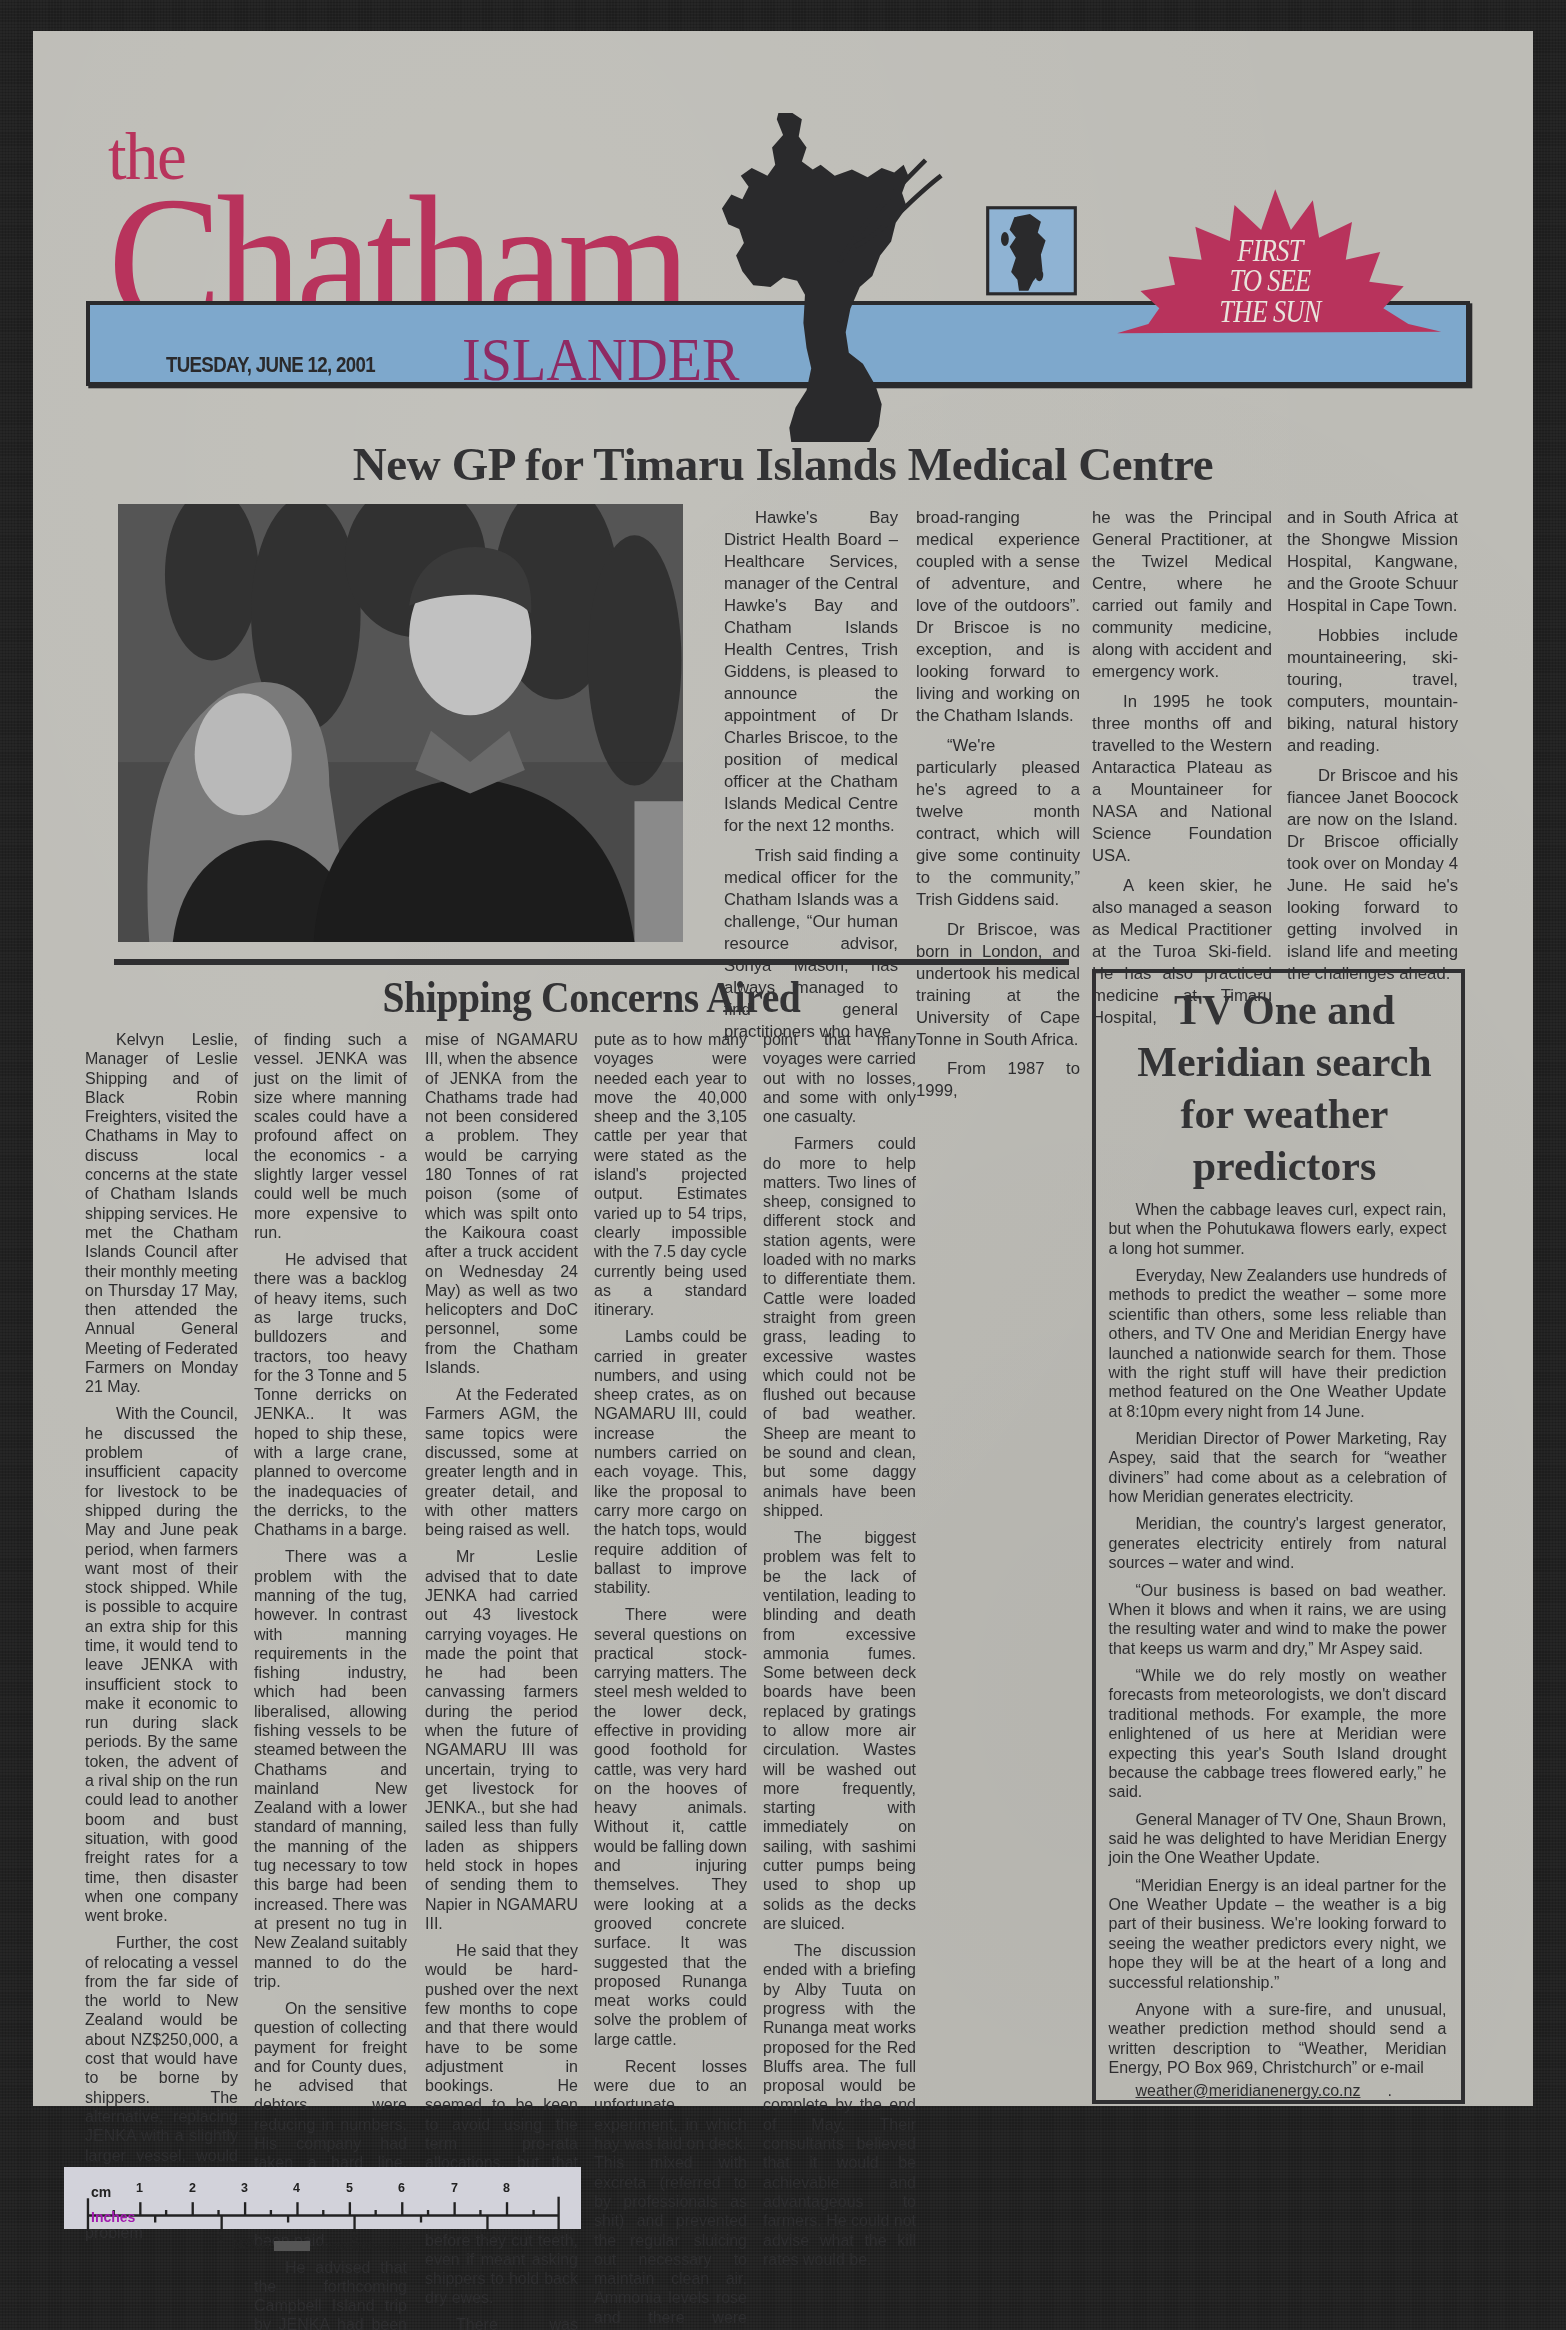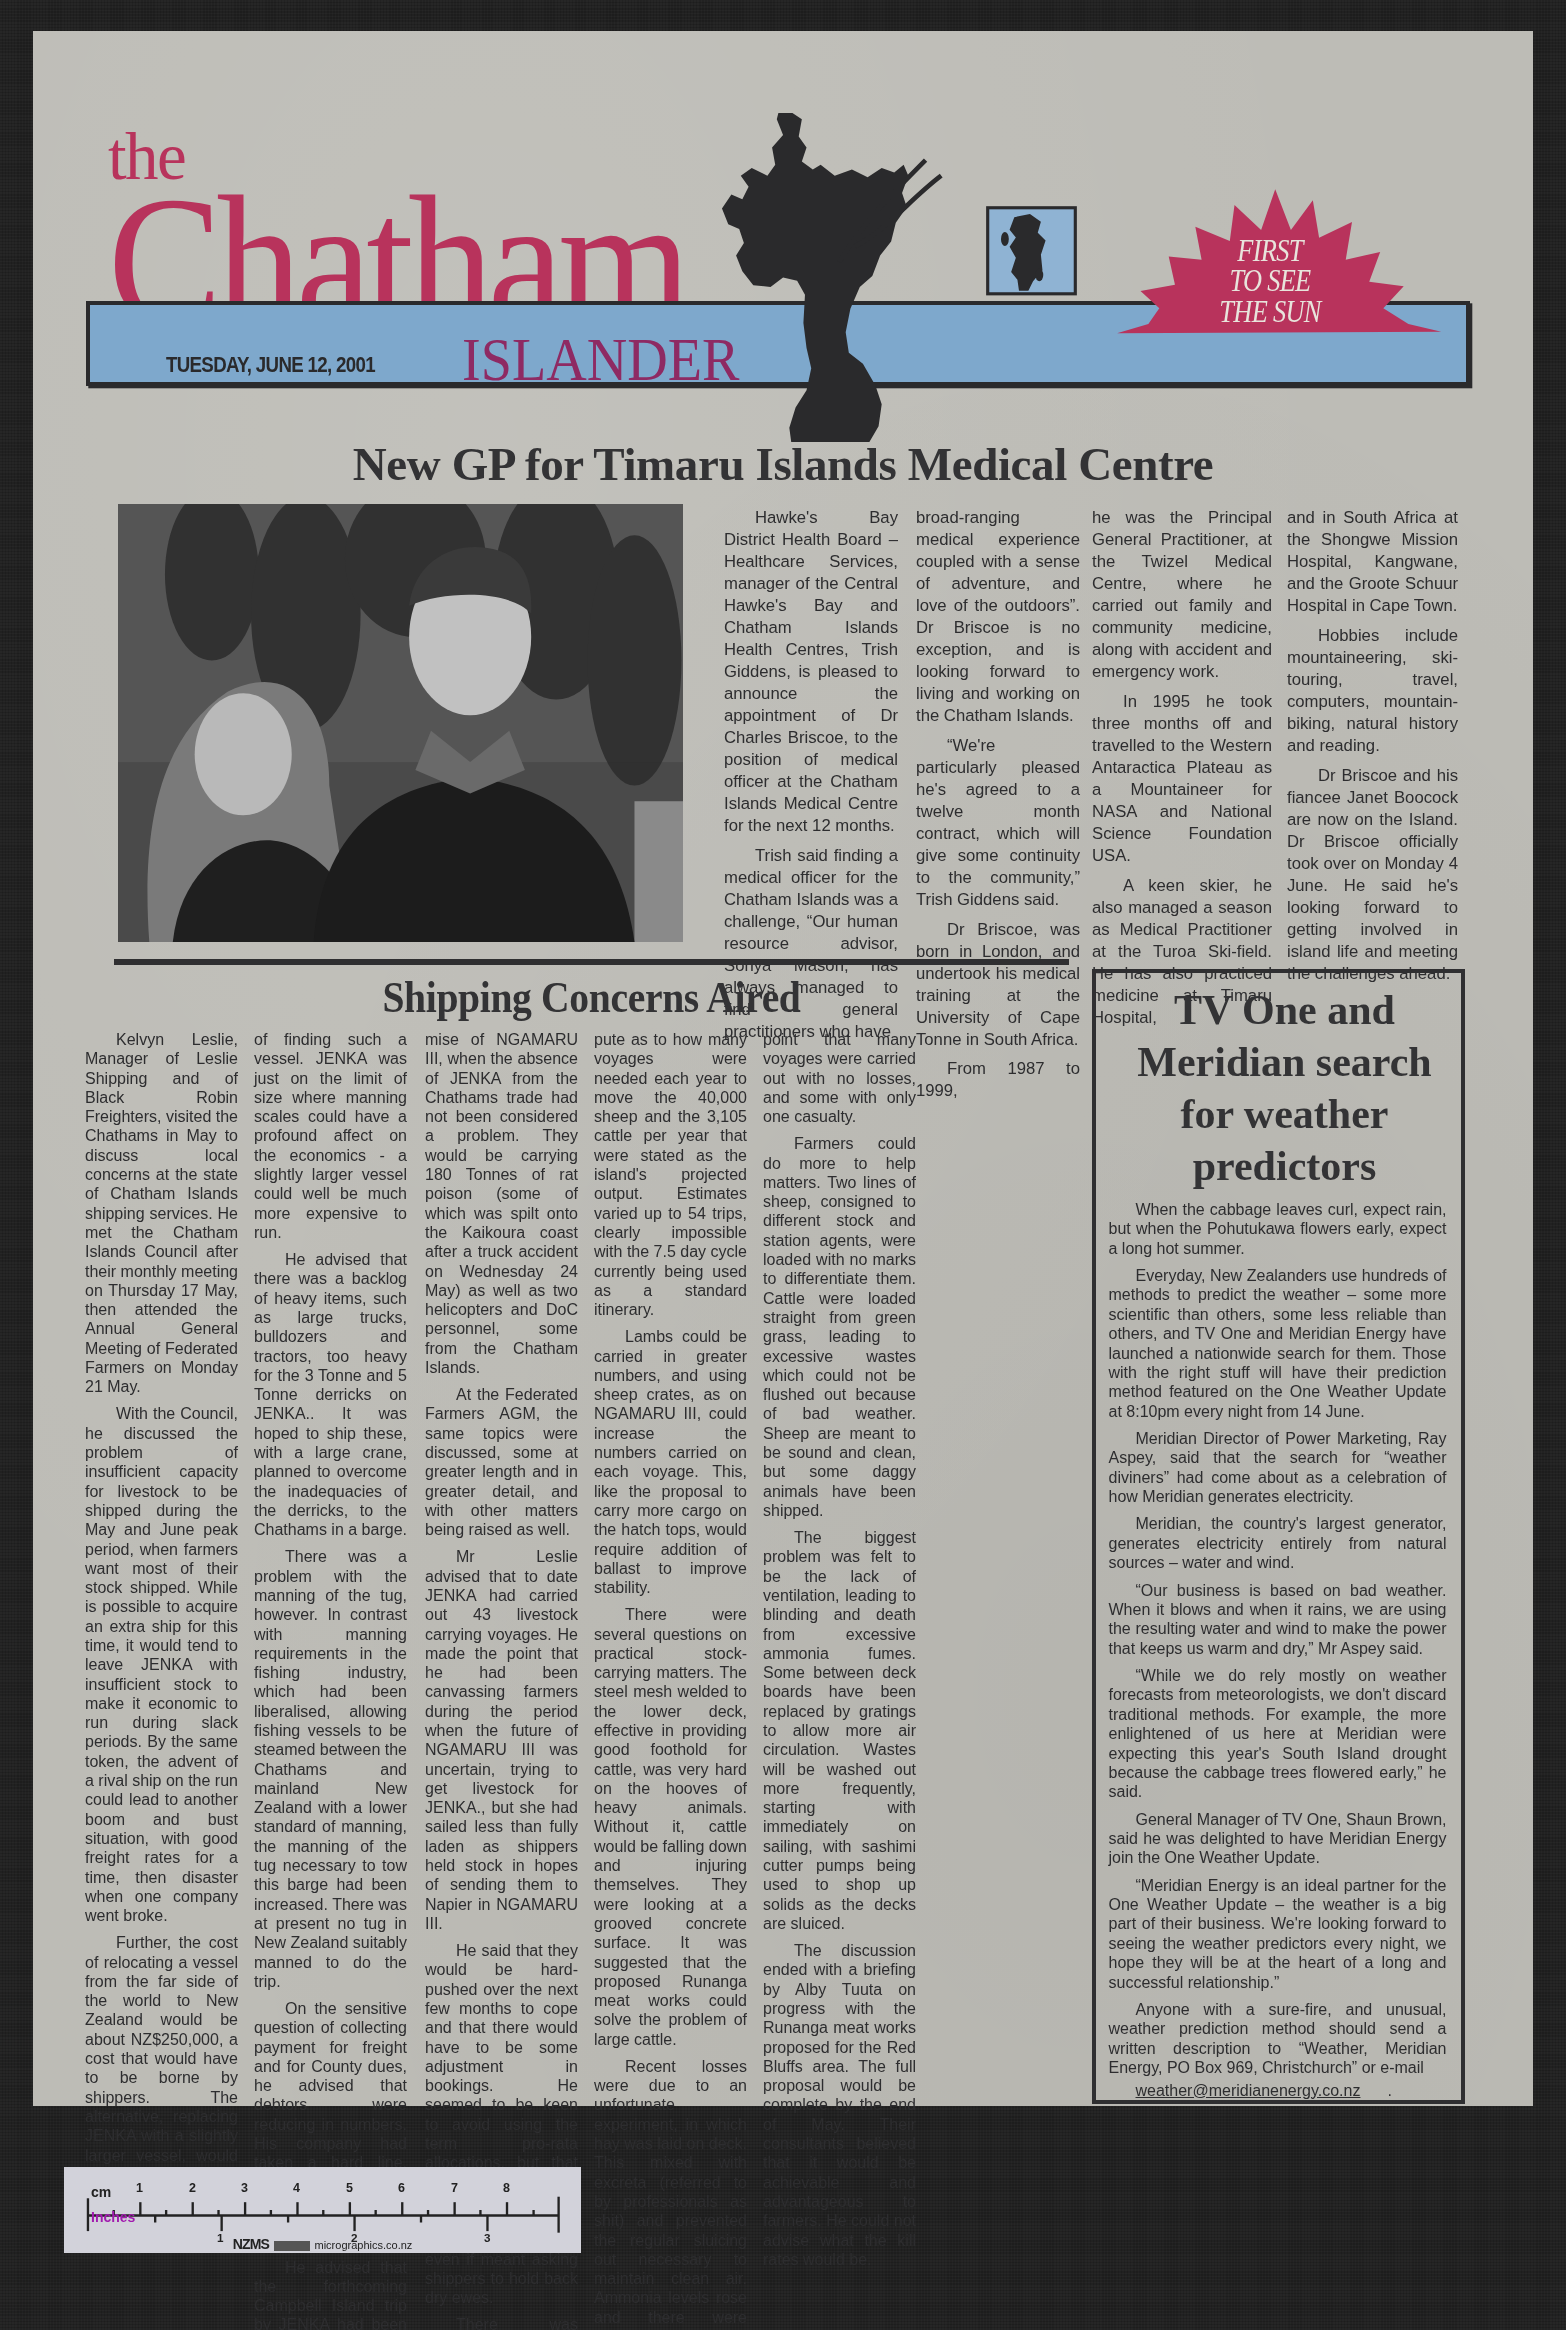--- a/index.html
+++ b/index.html
@@ -33,21 +33,21 @@
   .rule-main{position:absolute;left:81px;top:928px;width:955px;height:5.5px;background:#2f2f31;}
   .h-ship{position:absolute;left:81px;width:955px;top:940px;text-align:center;font-size:45px;font-weight:bold;color:#333335;transform:scaleX(0.88);letter-spacing:-0.4px;}
 
   .wbox{position:absolute;left:1059px;top:938px;width:373px;height:1135px;border:4.7px solid #2f2f31;box-sizing:border-box;}
   .w-head{position:absolute;left:7px;width:363px;top:11px;text-align:center;font-size:42px;font-weight:bold;color:#333335;line-height:52px;}
   .w-body{position:absolute;left:12.5px;top:227px;width:338px;font-size:16px;line-height:19.4px;color:#2d2d2f;text-align:justify;}
   .w-body p{margin:0 0 7.8px 0;text-indent:27px;}
   .w-email{display:block;text-indent:27px;text-decoration:underline;}
 
   
-  .ruler{position:absolute;left:64px;top:2167px;width:517px;height:86px;background:#d2d2da;}
+  .ruler{position:absolute;left:64px;top:2167px;width:517px;height:62px;background:#d2d2da;}
   .ruler svg{position:absolute;left:0;top:0;}
   .ruler-cm{position:absolute;left:27px;top:17px;font-size:14px;font-weight:bold;color:#222;}
   .ruler-in{position:absolute;left:27px;top:42px;font-size:14px;font-weight:bold;color:#a21caf;}
   .ruler-brand{position:absolute;left:0;width:517px;top:63px;text-align:center;font-size:11px;color:#222;}
   .ruler-brand b{font-size:14px;letter-spacing:-0.8px;margin-right:4.7px;}
   .ruler-brand .boxes{display:inline-block;width:36px;height:9.4px;background:#555;vertical-align:middle;margin-right:4.7px;}
 </style>
 </head>
 <body>
 

